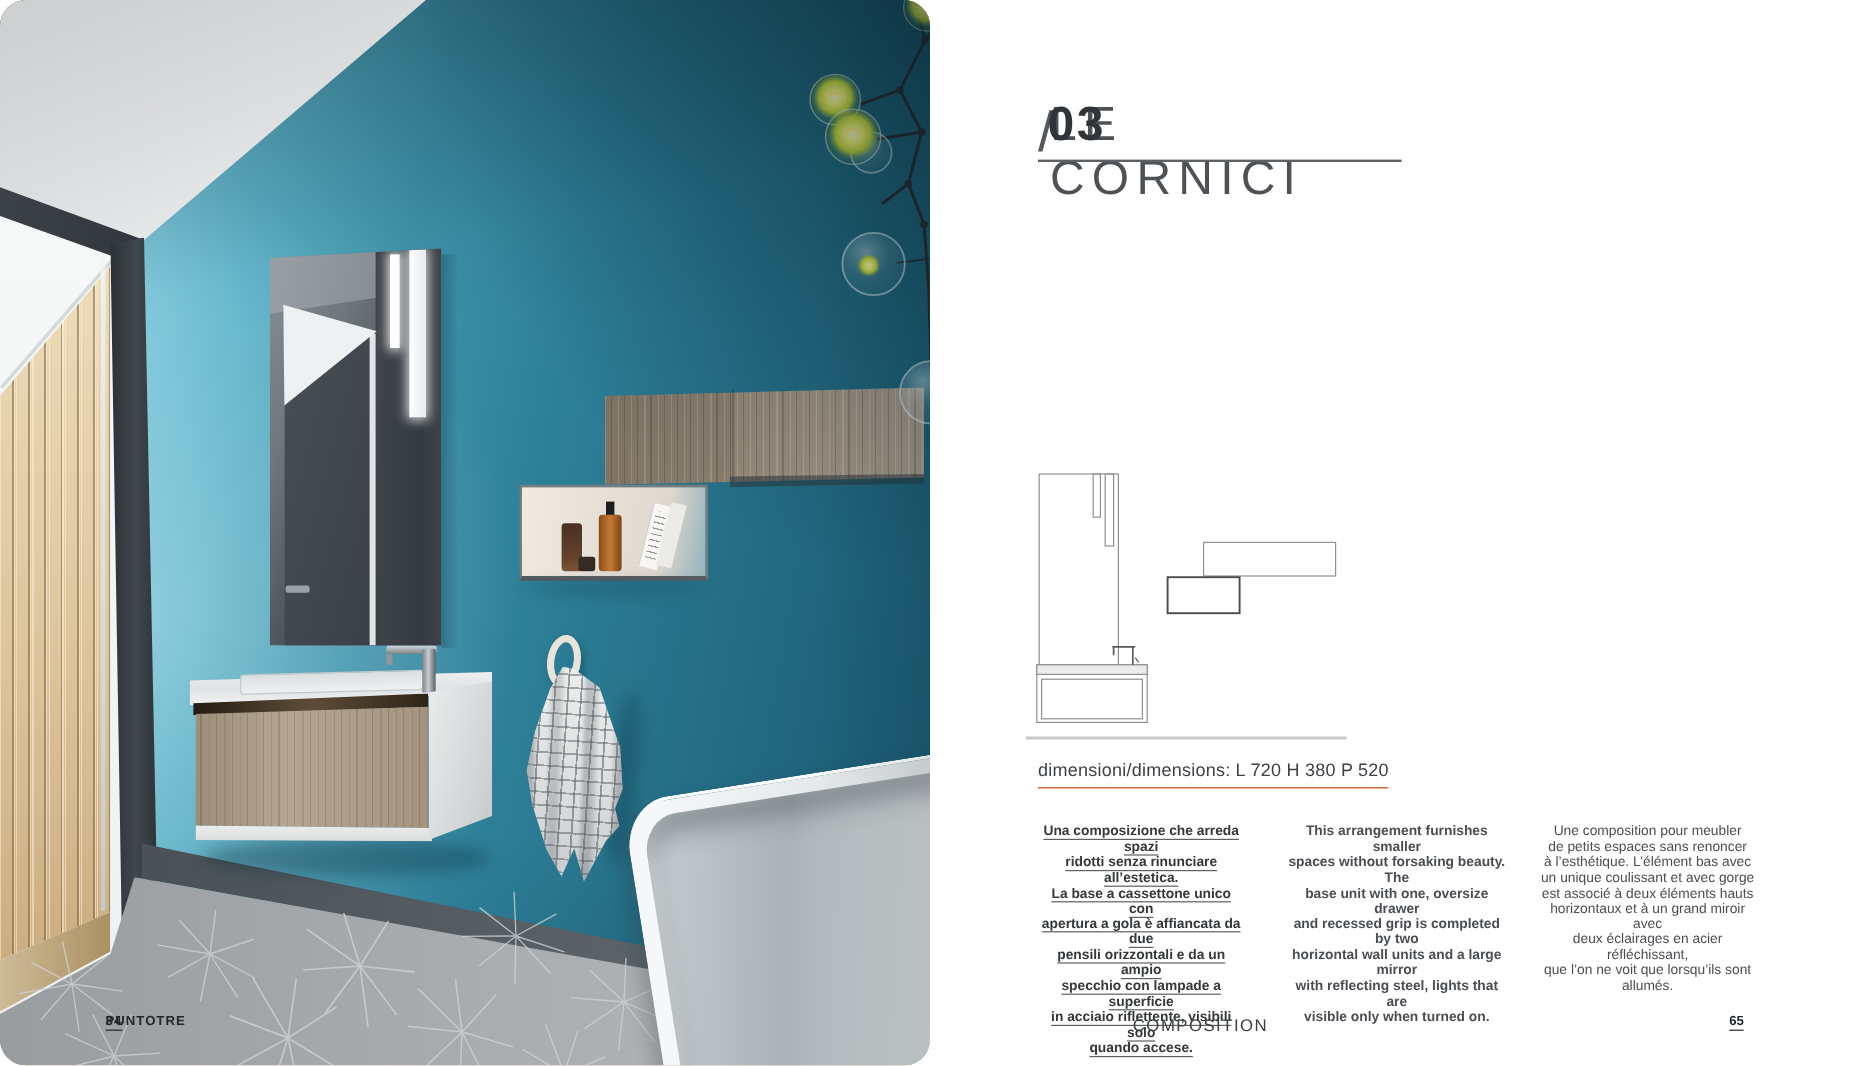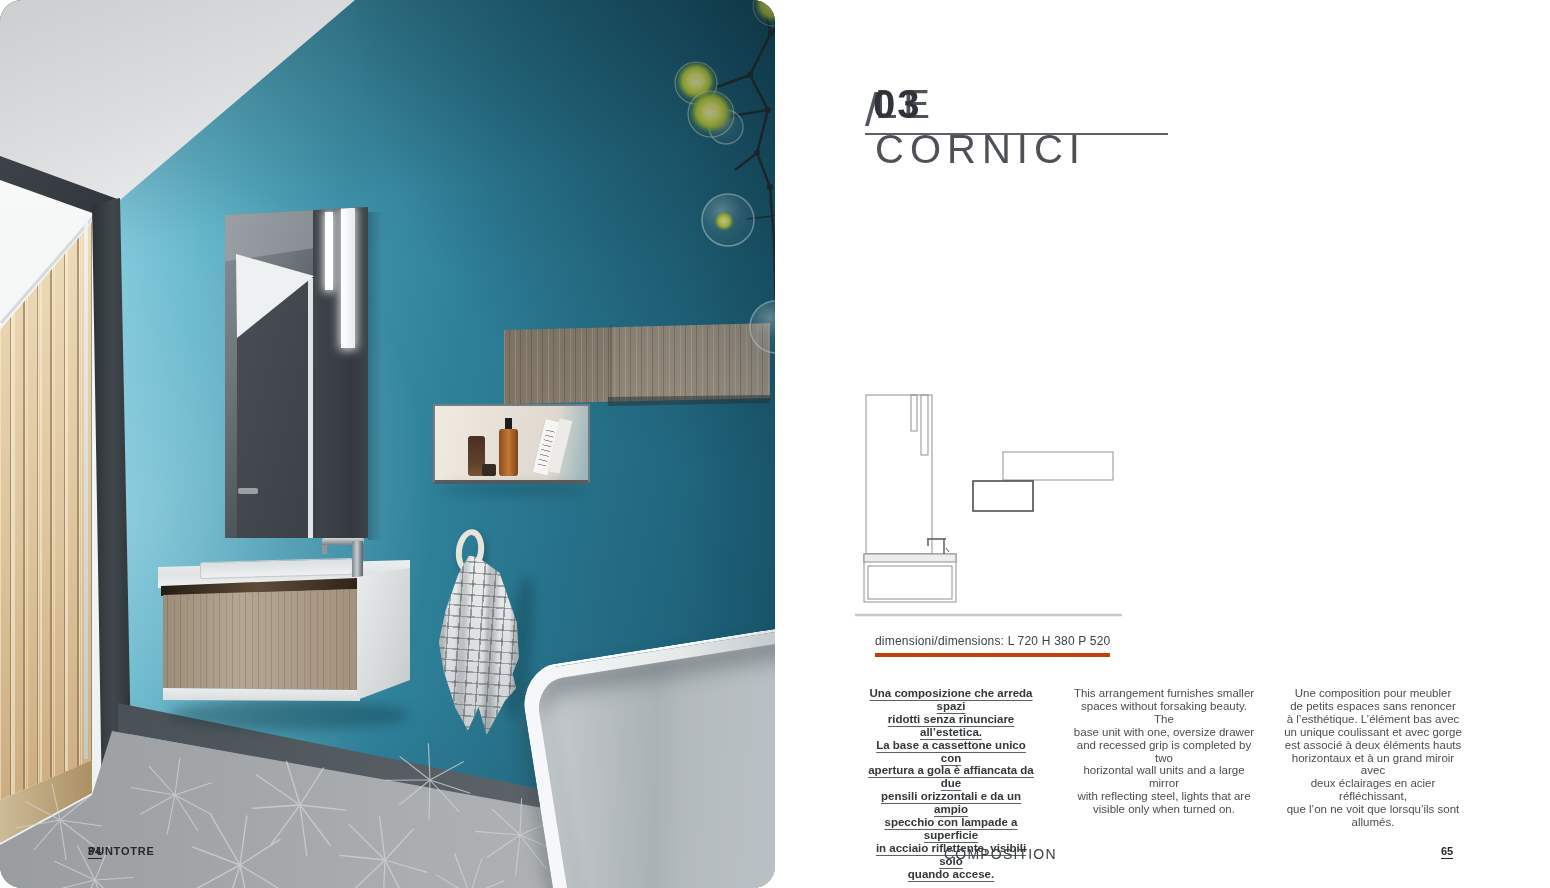--- a/index.html
+++ b/index.html
@@ -156,28 +156,28 @@
 
   
   #rightpage{left:775px;top:0;width:775px;height:888px;background:#ffffff;}
   .title-row{left:90px;top:82px;display:flex;align-items:baseline;position:absolute;}
   .title-slash{position:static;font-size:47px;font-weight:400;color:#54585c;}
   .title-name{position:static;font-size:40px;font-weight:400;letter-spacing:6px;color:#4e5256;margin-left:10px;}
   .title-num{position:static;font-size:40px;font-weight:700;letter-spacing:2px;color:#303438;margin-left:8px;}
   .title-underline{left:90px;top:133px;width:303px;height:2px;background:#5d6165;}
 
   .drawing{left:78px;top:388px;width:272px;height:232px;}
-  .dims{left:100px;top:634px;font-size:12px;color:#3e4246;letter-spacing:.2px;
-    padding-bottom:5px;border-bottom:4px solid #c2410c;white-space:nowrap;}
+  .dims{left:90px;top:634px;font-size:15px;color:#3e4246;letter-spacing:.2px;
+    padding-bottom:5px;border-bottom:1px solid #c2410c;white-space:nowrap;}
 
   .col{top:687px;font-size:11.5px;line-height:12.9px;white-space:pre-line;text-align:center;}
   .col-it{left:90px;width:172px;font-weight:700;color:#34383b;
     text-decoration:underline;text-underline-offset:2.5px;text-decoration-thickness:.8px;
     text-decoration-color:rgba(52,56,59,.8);}
-  .col-en{left:298px;width:182px;font-weight:400;color:#4a4e52;}
+  .col-en{left:298px;width:182px;font-weight:700;color:#4a4e52;}
   .col-fr{left:506px;width:184px;font-weight:400;color:#4a4e52;}
 
   .footer-section{left:169px;top:846px;font-size:14px;letter-spacing:1.2px;color:#3c4043;}
   .footer-right{left:666px;top:845px;font-size:11px;font-weight:bold;color:#24282c;
     border-bottom:1.5px solid #24282c;padding-bottom:1px;}
 </style>
 </head>
 <body>
 
 <div id="spread">

